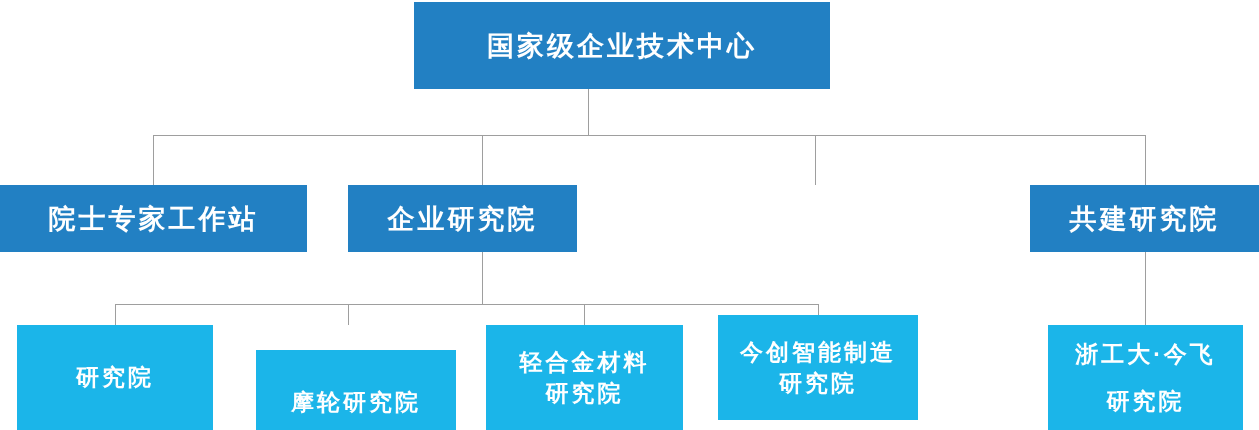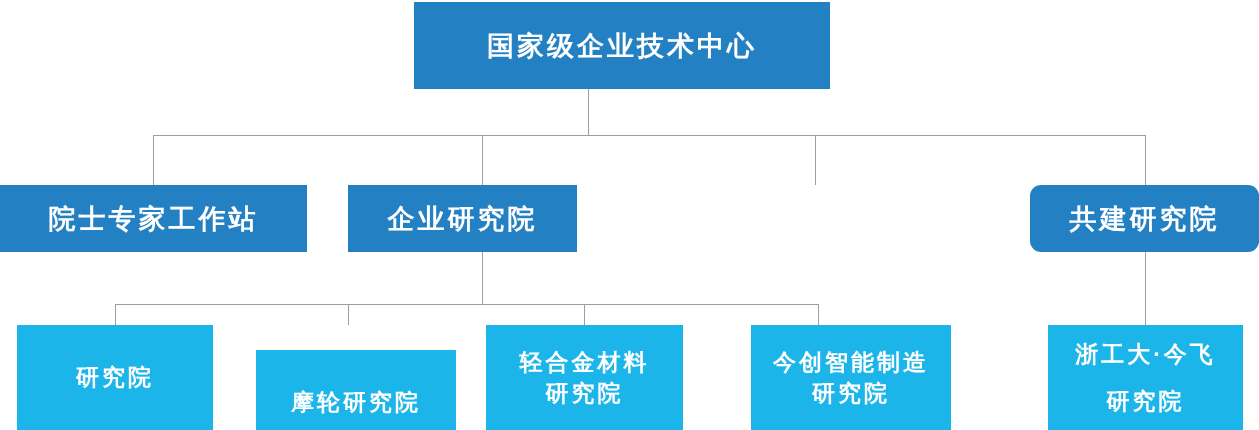--- a/index.html
+++ b/index.html
@@ -52,21 +52,21 @@
   <div class="connector vline" style="left:482px; top:135px; height:50px;"></div>
   <div class="connector vline" style="left:815px; top:135px; height:50px;"></div>
   <div class="connector vline" style="left:1145px; top:135px; height:50px;"></div>
 
   <div class="node lv2" style="left:0px; top:185px; width:307px; height:67px;">
     <span class="lbl">院士专家工作站</span>
   </div>
   <div class="node lv2" style="left:348px; top:185px; width:229px; height:67px;">
     <span class="lbl">企业研究院</span>
   </div>
-  <div class="node lv2" style="left:1030px; top:185px; width:229px; height:67px;border-radius:11px;">
+  <div class="node lv2" style="left:1030px; top:185px; width:229px; height:67px;">
     <span class="lbl">共建研究院</span>
   </div>
 
   <div class="connector vline" style="left:482px; top:252px; height:53px;"></div>
   <div class="connector hline" style="left:115px; top:304px; width:704px;"></div>
   <div class="connector vline" style="left:115px; top:304px; height:21px;"></div>
   <div class="connector vline" style="left:348px; top:304px; height:21px;"></div>
   <div class="connector vline" style="left:584px; top:304px; height:21px;"></div>
   <div class="connector vline" style="left:818px; top:304px; height:21px;"></div>
 
@@ -75,21 +75,21 @@
   <div class="node lv3" style="left:17px; top:325px; width:196px; height:105px;">
     <span class="line">研究院</span>
   </div>
   <div class="node lv3" style="left:256px; top:325px; width:200px; height:105px;margin-top:25px;">
     <span class="line">摩轮研究院</span>
   </div>
   <div class="node lv3" style="left:486px; top:325px; width:197px; height:105px;">
     <span class="line">轻合金材料</span>
     <span class="line">研究院</span>
   </div>
-  <div class="node lv3" style="left:718px; top:325px; width:200px; height:105px;margin-left:33px;">
+  <div class="node lv3" style="left:718px; top:315px; width:200px; height:105px;">
     <span class="line">今创智能制造</span>
     <span class="line">研究院</span>
   </div>
   <div class="node lv3" style="left:1048px; top:325px; width:195px; height:105px;gap:16px;">
     <span class="line">浙工大·今飞</span>
     <span class="line">研究院</span>
   </div>
 
 </div>
 

